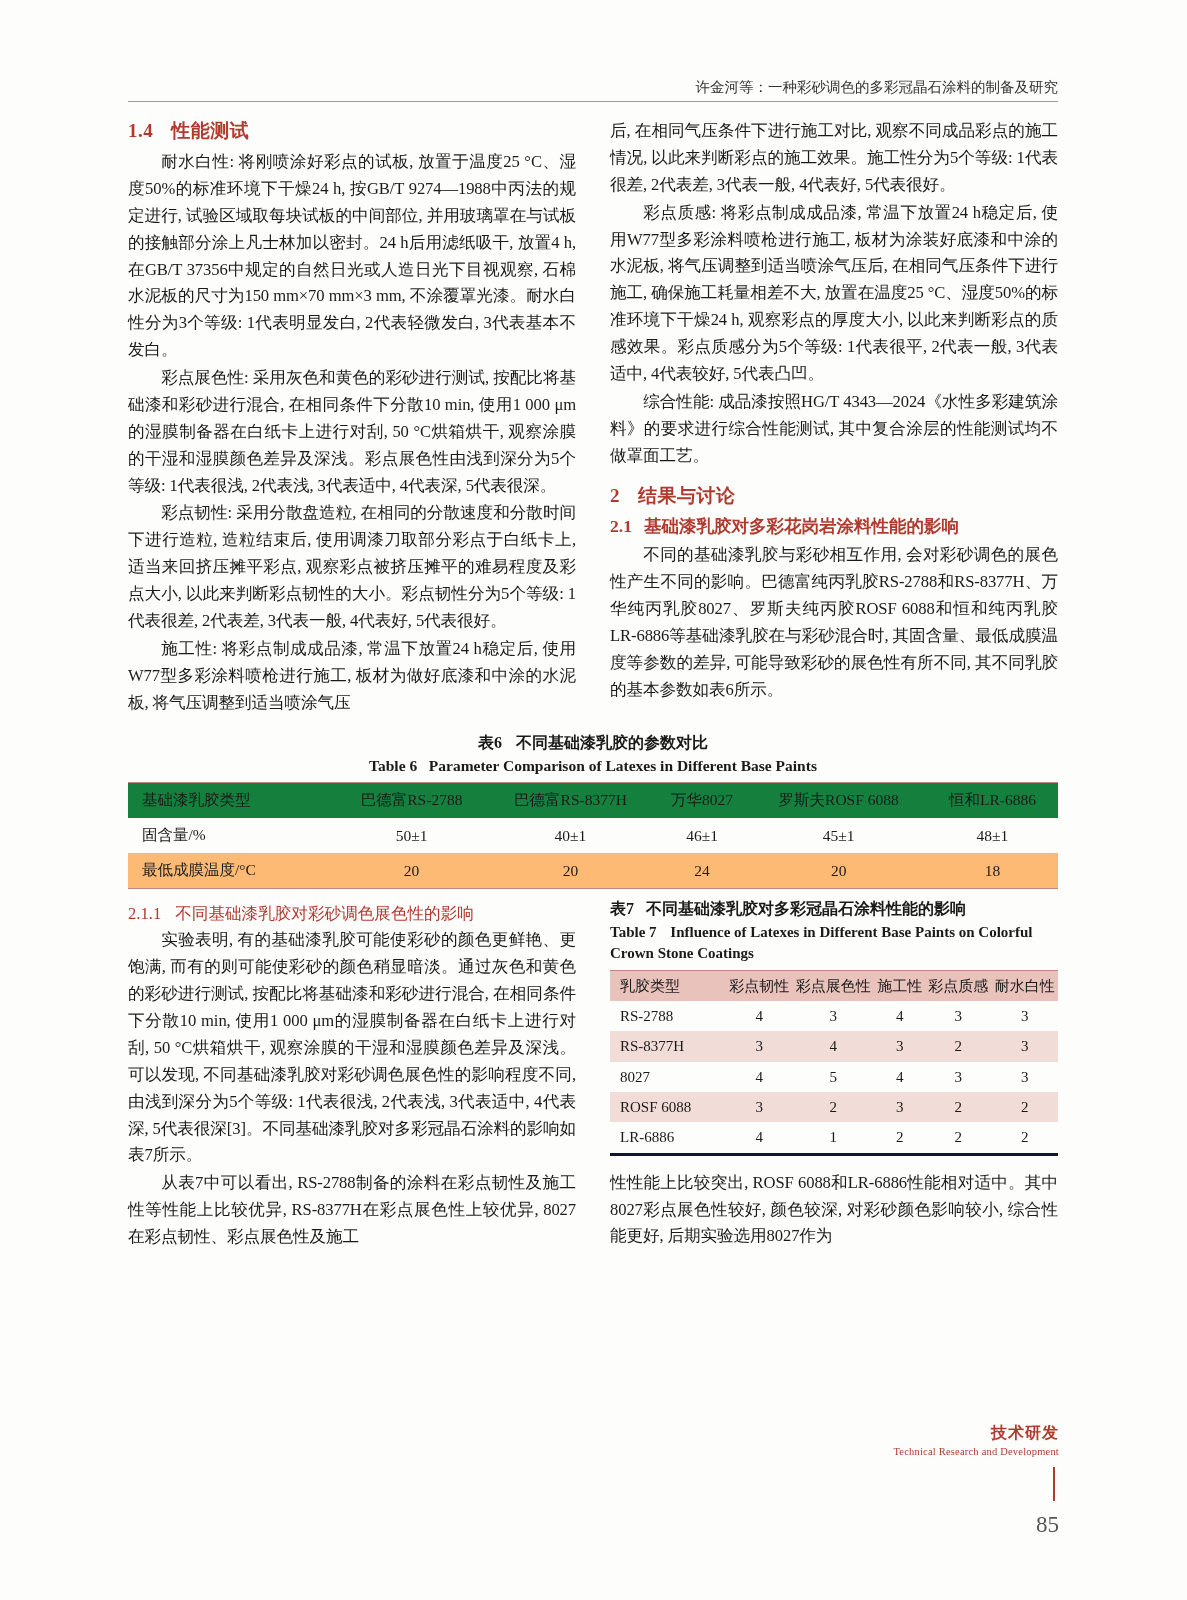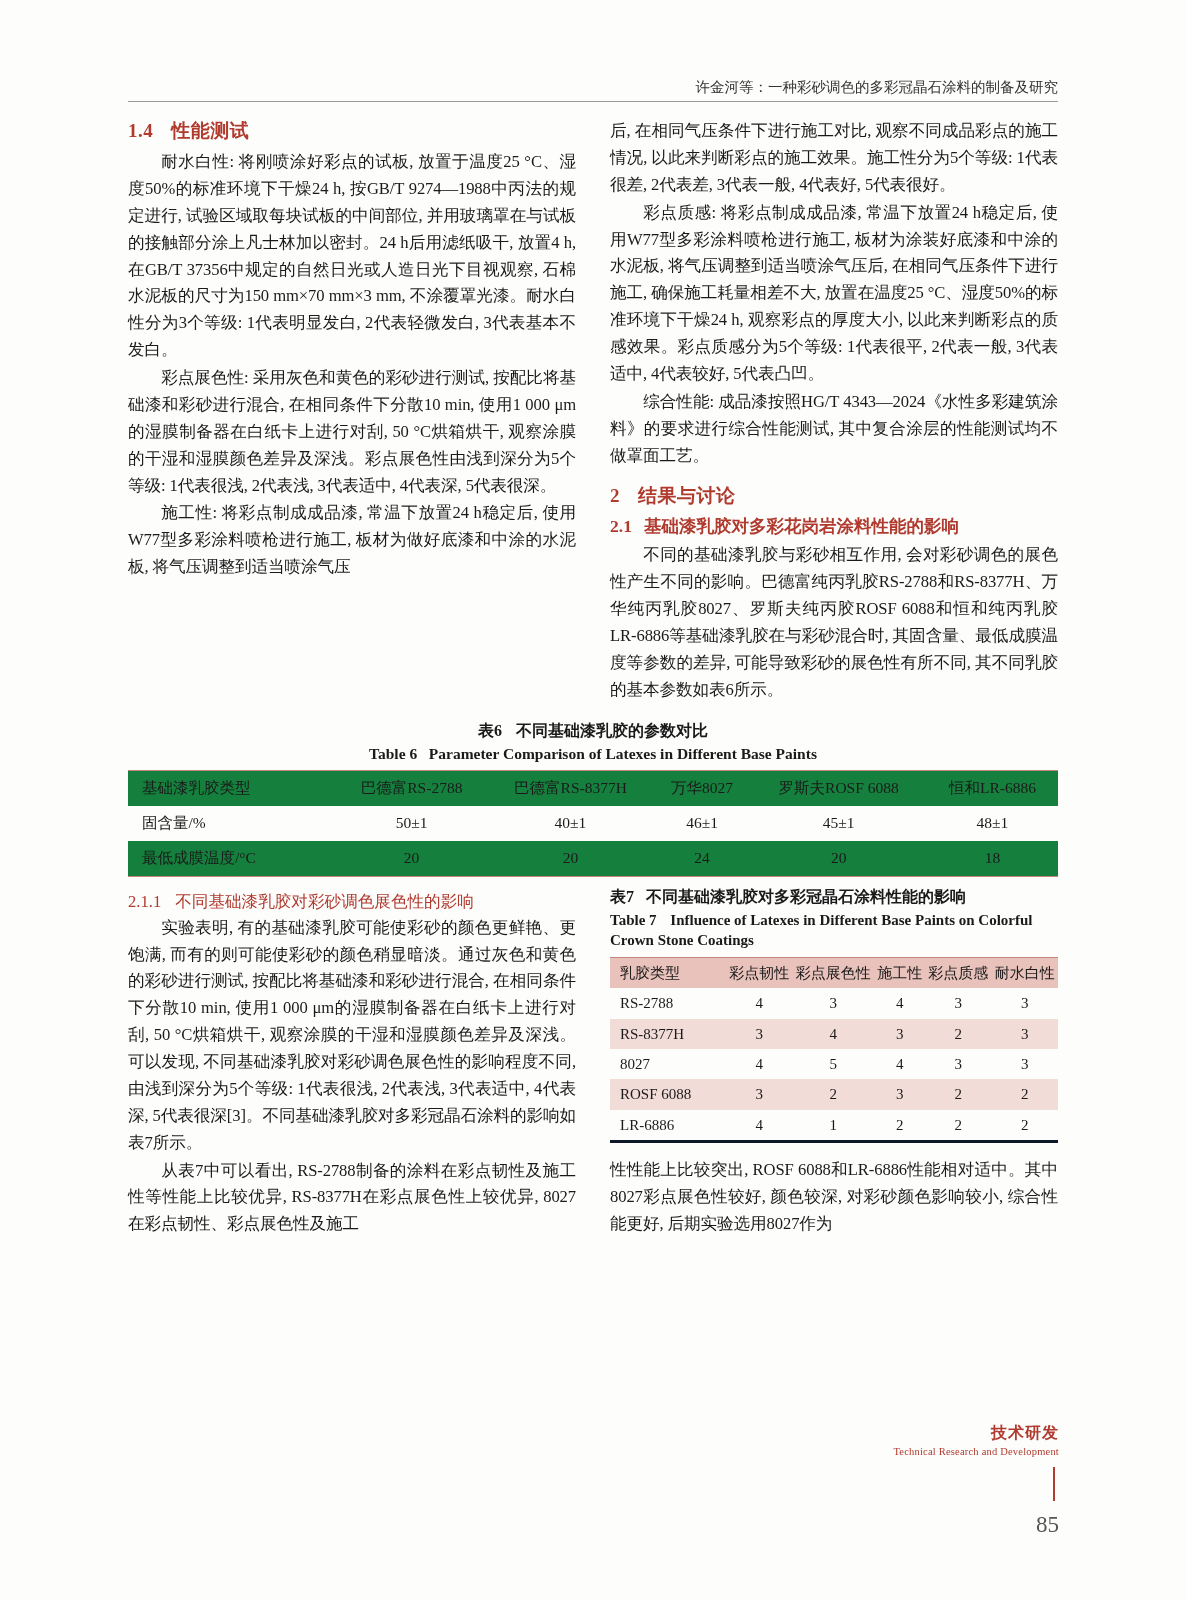--- a/index.html
+++ b/index.html
@@ -113,21 +113,21 @@
     border: none;
     padding: 7px 4px;
     text-align: center;
     font-weight: normal;
   }
   table.t6 tr.head td {
     background: #15803d;
     font-weight: normal;
   }
   table.t6 tr.alt td {
-    background: #15803d;
+    background: #fdba74;
   }
   table.t6 td.first {
     text-align: left;
     padding-left: 14px;
     width: 190px;
   }
   .t6-wrap { border-top: 1px solid #c2867c; border-bottom: 1px solid #c2867c; }
 
   
   .t7-title-cn {
@@ -218,20 +218,21 @@
   <div class="content">
 
     <div class="cols">
 
       <div class="col">
         <h2 class="sec-num-title">
           <span class="num">1.4</span><span>性能测试</span>
         </h2>
         <p class="ind">耐水白性: 将刚喷涂好彩点的试板, 放置于温度25 °C、湿度50%的标准环境下干燥24 h, 按GB/T 9274—1988中丙法的规定进行, 试验区域取每块试板的中间部位, 并用玻璃罩在与试板的接触部分涂上凡士林加以密封。24 h后用滤纸吸干, 放置4 h, 在GB/T 37356中规定的自然日光或人造日光下目视观察, 石棉水泥板的尺寸为150 mm×70 mm×3 mm, 不涂覆罩光漆。耐水白性分为3个等级: 1代表明显发白, 2代表轻微发白, 3代表基本不发白。</p>
         <p class="ind">彩点展色性: 采用灰色和黄色的彩砂进行测试, 按配比将基础漆和彩砂进行混合, 在相同条件下分散10 min, 使用1 000 μm的湿膜制备器在白纸卡上进行对刮, 50 °C烘箱烘干, 观察涂膜的干湿和湿膜颜色差异及深浅。彩点展色性由浅到深分为5个等级: 1代表很浅, 2代表浅, 3代表适中, 4代表深, 5代表很深。</p>
+        <p class="ind">彩点韧性: 采用分散盘造粒, 在相同的分散速度和分散时间下进行造粒, 造粒结束后, 使用调漆刀取部分彩点于白纸卡上, 适当来回挤压摊平彩点, 观察彩点被挤压摊平的难易程度及彩点大小, 以此来判断彩点韧性的大小。彩点韧性分为5个等级: 1代表很差, 2代表差, 3代表一般, 4代表好, 5代表很好。</p>
         <p class="ind">施工性: 将彩点制成成品漆, 常温下放置24 h稳定后, 使用W77型多彩涂料喷枪进行施工, 板材为做好底漆和中涂的水泥板, 将气压调整到适当喷涂气压</p>
       </div>
 
       <div class="col">
         <p>后, 在相同气压条件下进行施工对比, 观察不同成品彩点的施工情况, 以此来判断彩点的施工效果。施工性分为5个等级: 1代表很差, 2代表差, 3代表一般, 4代表好, 5代表很好。</p>
         <p class="ind">彩点质感: 将彩点制成成品漆, 常温下放置24 h稳定后, 使用W77型多彩涂料喷枪进行施工, 板材为涂装好底漆和中涂的水泥板, 将气压调整到适当喷涂气压后, 在相同气压条件下进行施工, 确保施工耗量相差不大, 放置在温度25 °C、湿度50%的标准环境下干燥24 h, 观察彩点的厚度大小, 以此来判断彩点的质感效果。彩点质感分为5个等级: 1代表很平, 2代表一般, 3代表适中, 4代表较好, 5代表凸凹。</p>
         <p class="ind">综合性能: 成品漆按照HG/T 4343—2024《水性多彩建筑涂料》的要求进行综合性能测试, 其中复合涂层的性能测试均不做罩面工艺。</p>
 
         <h2 class="sec-num-title" style="margin-top:14px;">
           <span class="num">2</span><span>结果与讨论</span>

